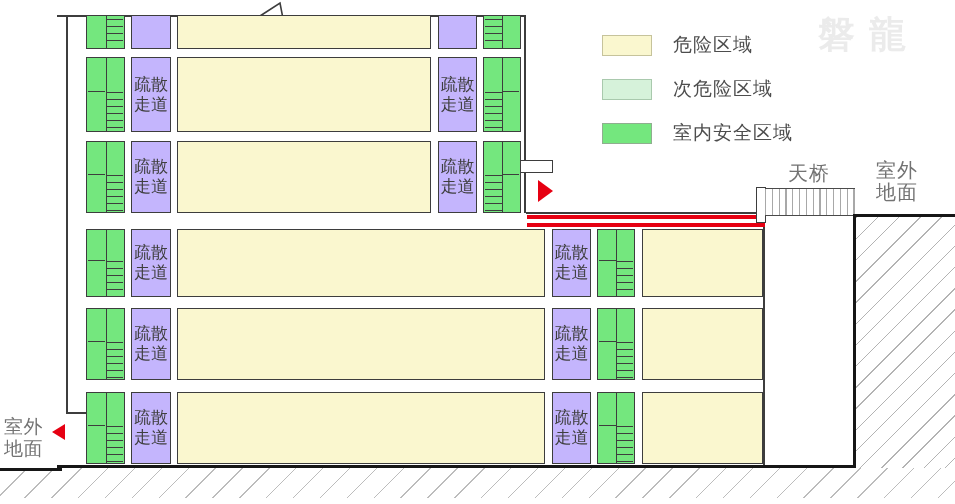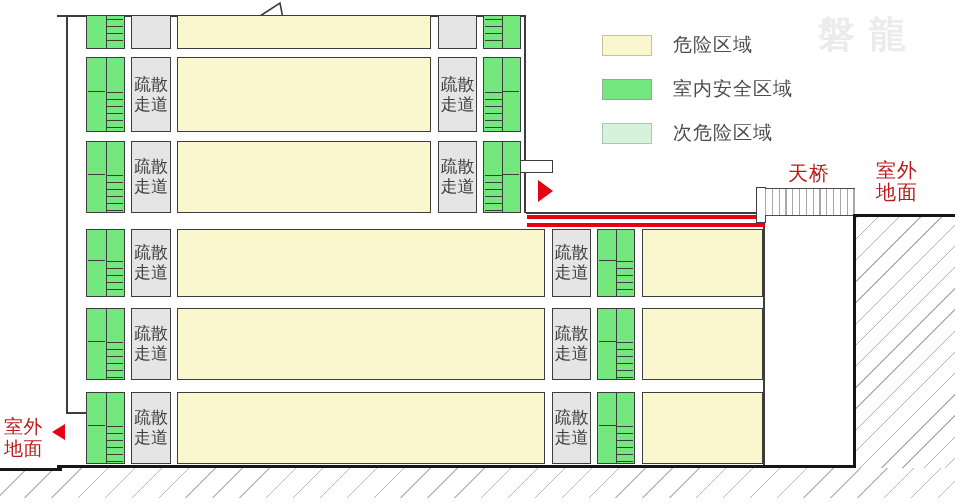--- a/index.html
+++ b/index.html
@@ -13,21 +13,21 @@
   .floor{position:absolute;left:0;width:100%;}
   #f1{top:15px;height:34px}
   #f2{top:57px;height:75px}
   #f3{top:141px;height:72px}
   #f4{top:229px;height:68px}
   #f5{top:308px;height:72px}
   #f6{top:392px;height:72px}
 
   .cell{position:absolute;top:0;height:100%;box-sizing:border-box;border:1.6px solid #3d3d3d;}
   .room{background:#FAF7CF;}
-  .corr{background:#e5e5e5;display:flex;align-items:center;justify-content:center;text-align:center;}
+  .corr{background:#c4b5fd;display:flex;align-items:center;justify-content:center;text-align:center;}
   .corr span{font-size:17px;line-height:20px;color:#3f3f3f;width:36px;display:block;}
   .sbox{background:#74E77E;}
 
   .c-stairL{left:86px;width:39px}
   .c-corrL{left:131px;width:40px}
   .c-roomU{left:177px;width:254px}
   .c-corrR{left:438px;width:39px}
   .c-stairR{left:483px;width:38px}
   .c-roomP{left:177px;width:368px}
   .c-corrP{left:552px;width:39px}
@@ -48,21 +48,21 @@
 
   
   .arrow-right{position:absolute;width:0;height:0;
     border-top:11.5px solid transparent;border-bottom:11.5px solid transparent;
     border-left:15px solid #E60012;}
   .arrow-left{position:absolute;width:0;height:0;
     border-top:8px solid transparent;border-bottom:8px solid transparent;
     border-right:13px solid #E60012;}
 
   
-  .anno{position:absolute;color:#b91c1c;font-size:20px;line-height:21.5px;letter-spacing:1px;}
+  .anno{position:absolute;color:#737373;font-size:20px;line-height:21.5px;letter-spacing:1px;}
   .anno.small{font-size:19px;}
 
   
   .legend{position:absolute;left:602px;top:32px;display:flex;flex-direction:column;gap:18px;}
   .legend-row{display:flex;align-items:center;}
   .swatch{width:50px;height:21px;box-sizing:border-box;}
   .sw-danger{background:#FAF7CF;border:1px solid #c6c39b;}
   .sw-secondary{background:#D6F2DA;border:1px solid #a9c9ad;}
   .sw-safe{background:#74E77E;border:1px solid #8fae8f;}
   .legend-label{margin-left:21px;font-size:19px;color:#4d4d4d;letter-spacing:1px;}
@@ -93,26 +93,26 @@
 <div class="canvas">
 
   <div class="watermark">磐龍</div>
 
   <div class="legend">
     <div class="legend-row">
       <div class="swatch sw-danger"></div>
       <div class="legend-label">危险区域</div>
     </div>
     <div class="legend-row">
+      <div class="swatch sw-secondary"></div>
+      <div class="legend-label">次危险区域</div>
+    </div>
+    <div class="legend-row">
       <div class="swatch sw-safe"></div>
       <div class="legend-label">室内安全区域</div>
-    </div>
-    <div class="legend-row">
-      <div class="swatch sw-secondary"></div>
-      <div class="legend-label">次危险区域</div>
     </div>
   </div>
 
   <div class="hline" style="left:57px;top:15px;width:207px;height:1.6px"></div>
   <svg style="position:absolute;left:258px;top:0;width:40px;height:32px">
     <polyline points="2,16 22,3 27,29 38,16" fill="none" stroke="#3d3d3d" stroke-width="1.6"></polyline>
   </svg>
   <div class="hline" style="left:292px;top:15px;width:233px;height:1.6px"></div>
   <div class="vline" style="left:66px;top:15px;width:1.6px;height:398px"></div>
   <div class="hline" style="left:66px;top:412px;width:20px;height:1.6px"></div>

